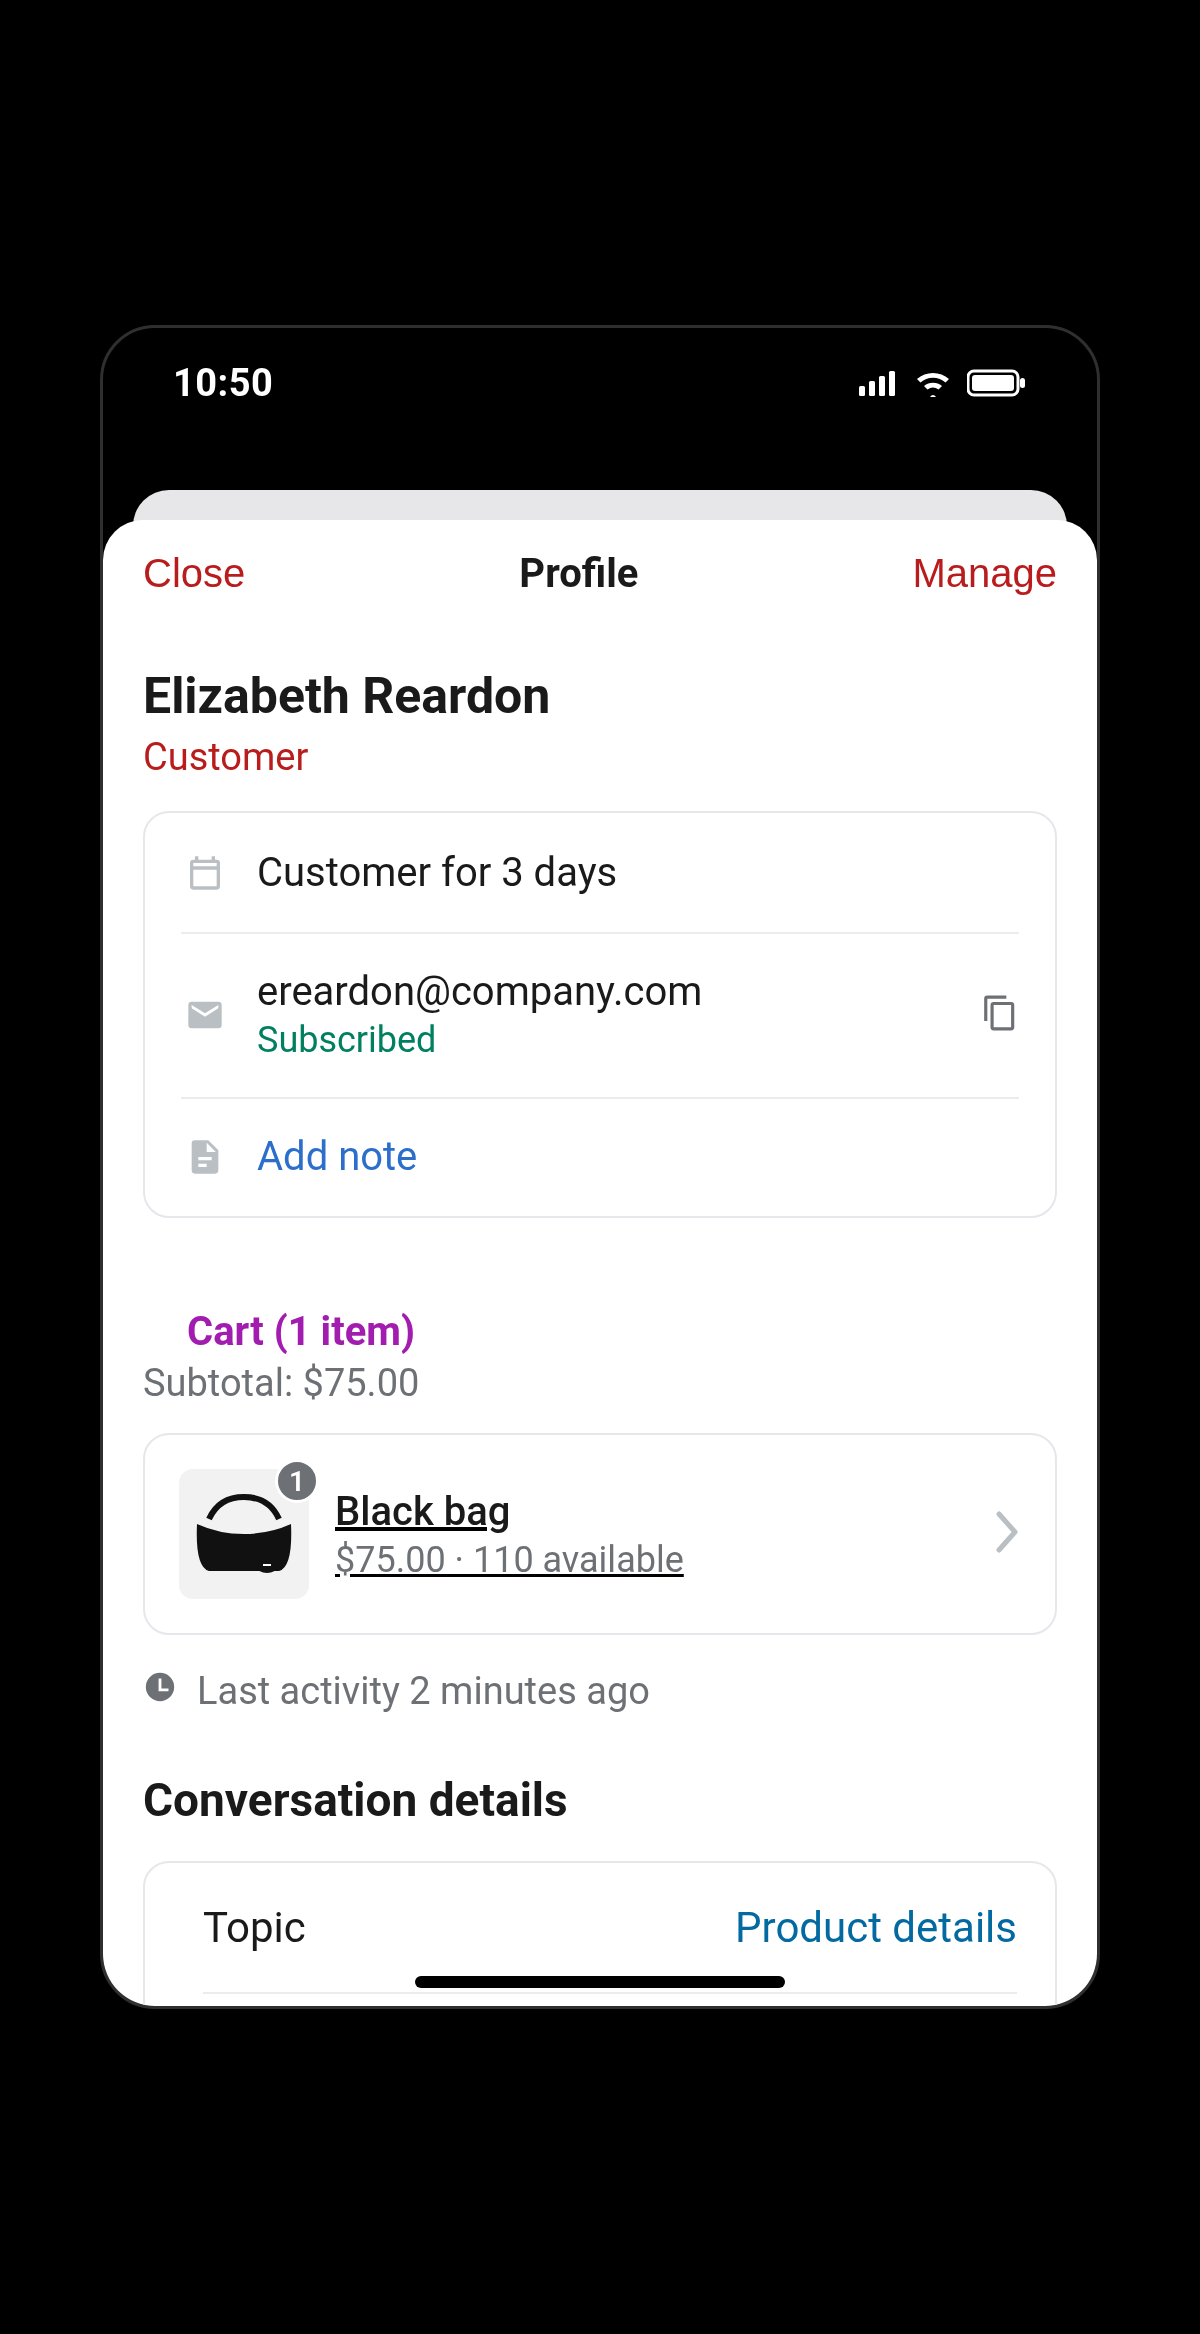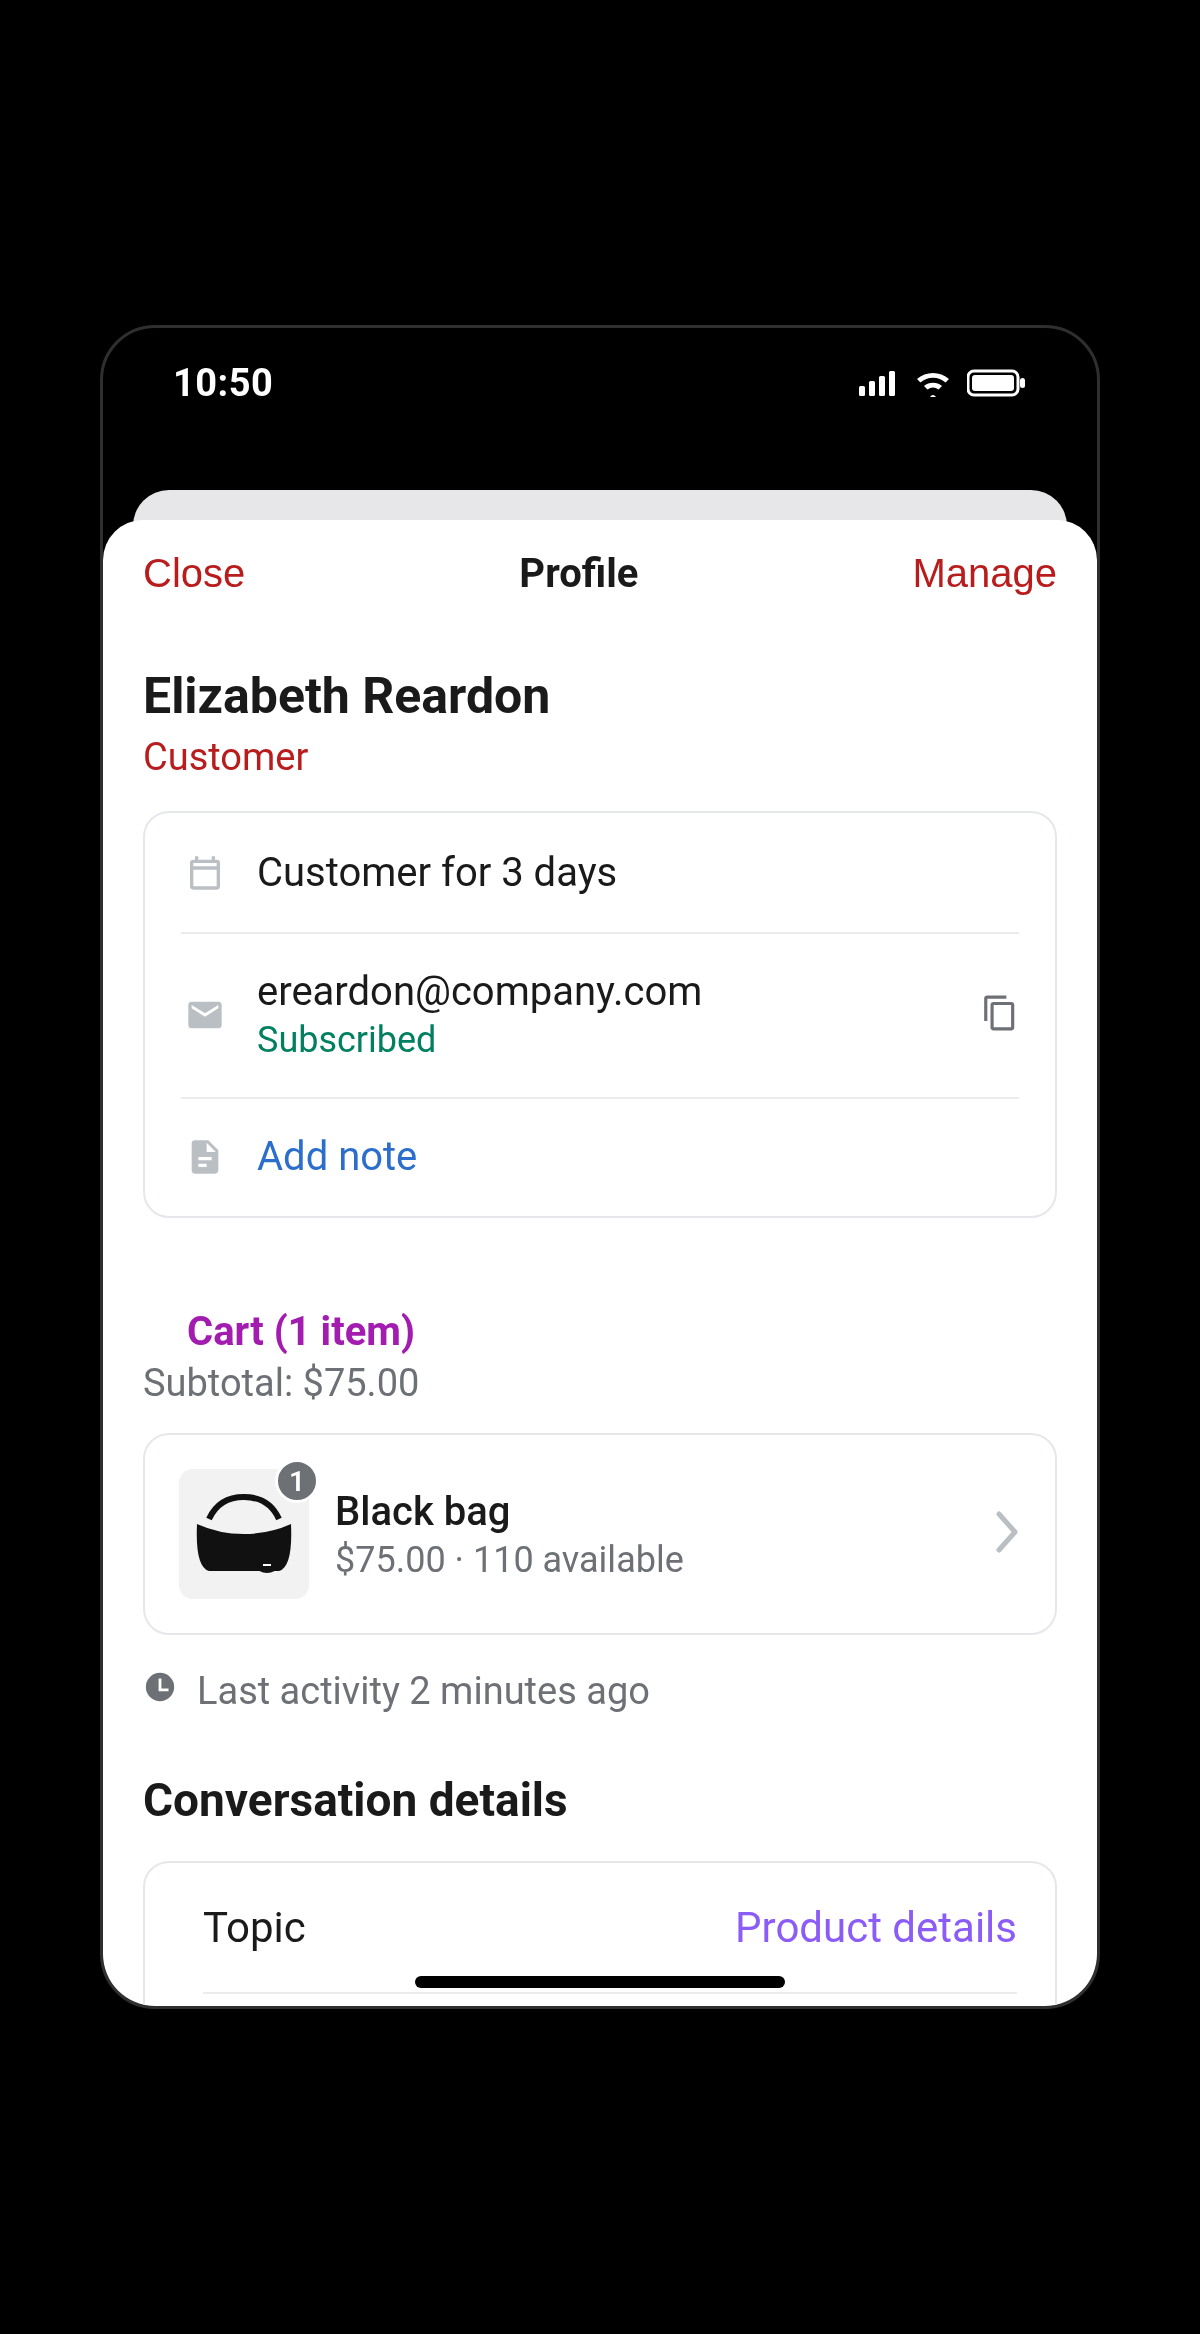--- a/index.html
+++ b/index.html
@@ -174,21 +174,21 @@
     top: -10px; right: -10px;
     width: 44px; height: 44px;
     border-radius: 22px;
     background: #6d7175;
     color: #fff;
     font-size: 28px;
     font-weight: 600;
     display: flex; align-items:center; justify-content:center;
     border: 3px solid #fff;
   }
-  .cart-body { flex: 1; }
+  .cart-body { flex: 1; text-decoration: underline; }
   .cart-name { font-size: 40px; color: #1a1a1a; font-weight: 500; }
   .cart-meta { font-size: 36px; color: #6d7175; margin-top: 4px; }
   .chevron { color: #babfc3; }
 
   .activity-line {
     display: flex;
     align-items: center;
     gap: 20px;
     margin-top: 34px;
     color: #6d7175;
@@ -216,21 +216,21 @@
   }
   .conv-row + .conv-row::before {
     content: "";
     position: absolute;
     top: 0;
     left: 38px; right: 38px;
     height: 2px;
     background: #ececec;
   }
   .conv-label { font-size: 42px; color: #1a1a1a; }
-  .conv-value { font-size: 42px; color: #8b5cf6; }
+  .conv-value { font-size: 42px; color: #0369a1; }
 
   .home-indicator {
     position: absolute;
     left: 50%;
     transform: translateX(-50%);
     bottom: 18px;
     width: 370px; height: 12px;
     background: #000;
     border-radius: 10px;
     z-index: 4;

